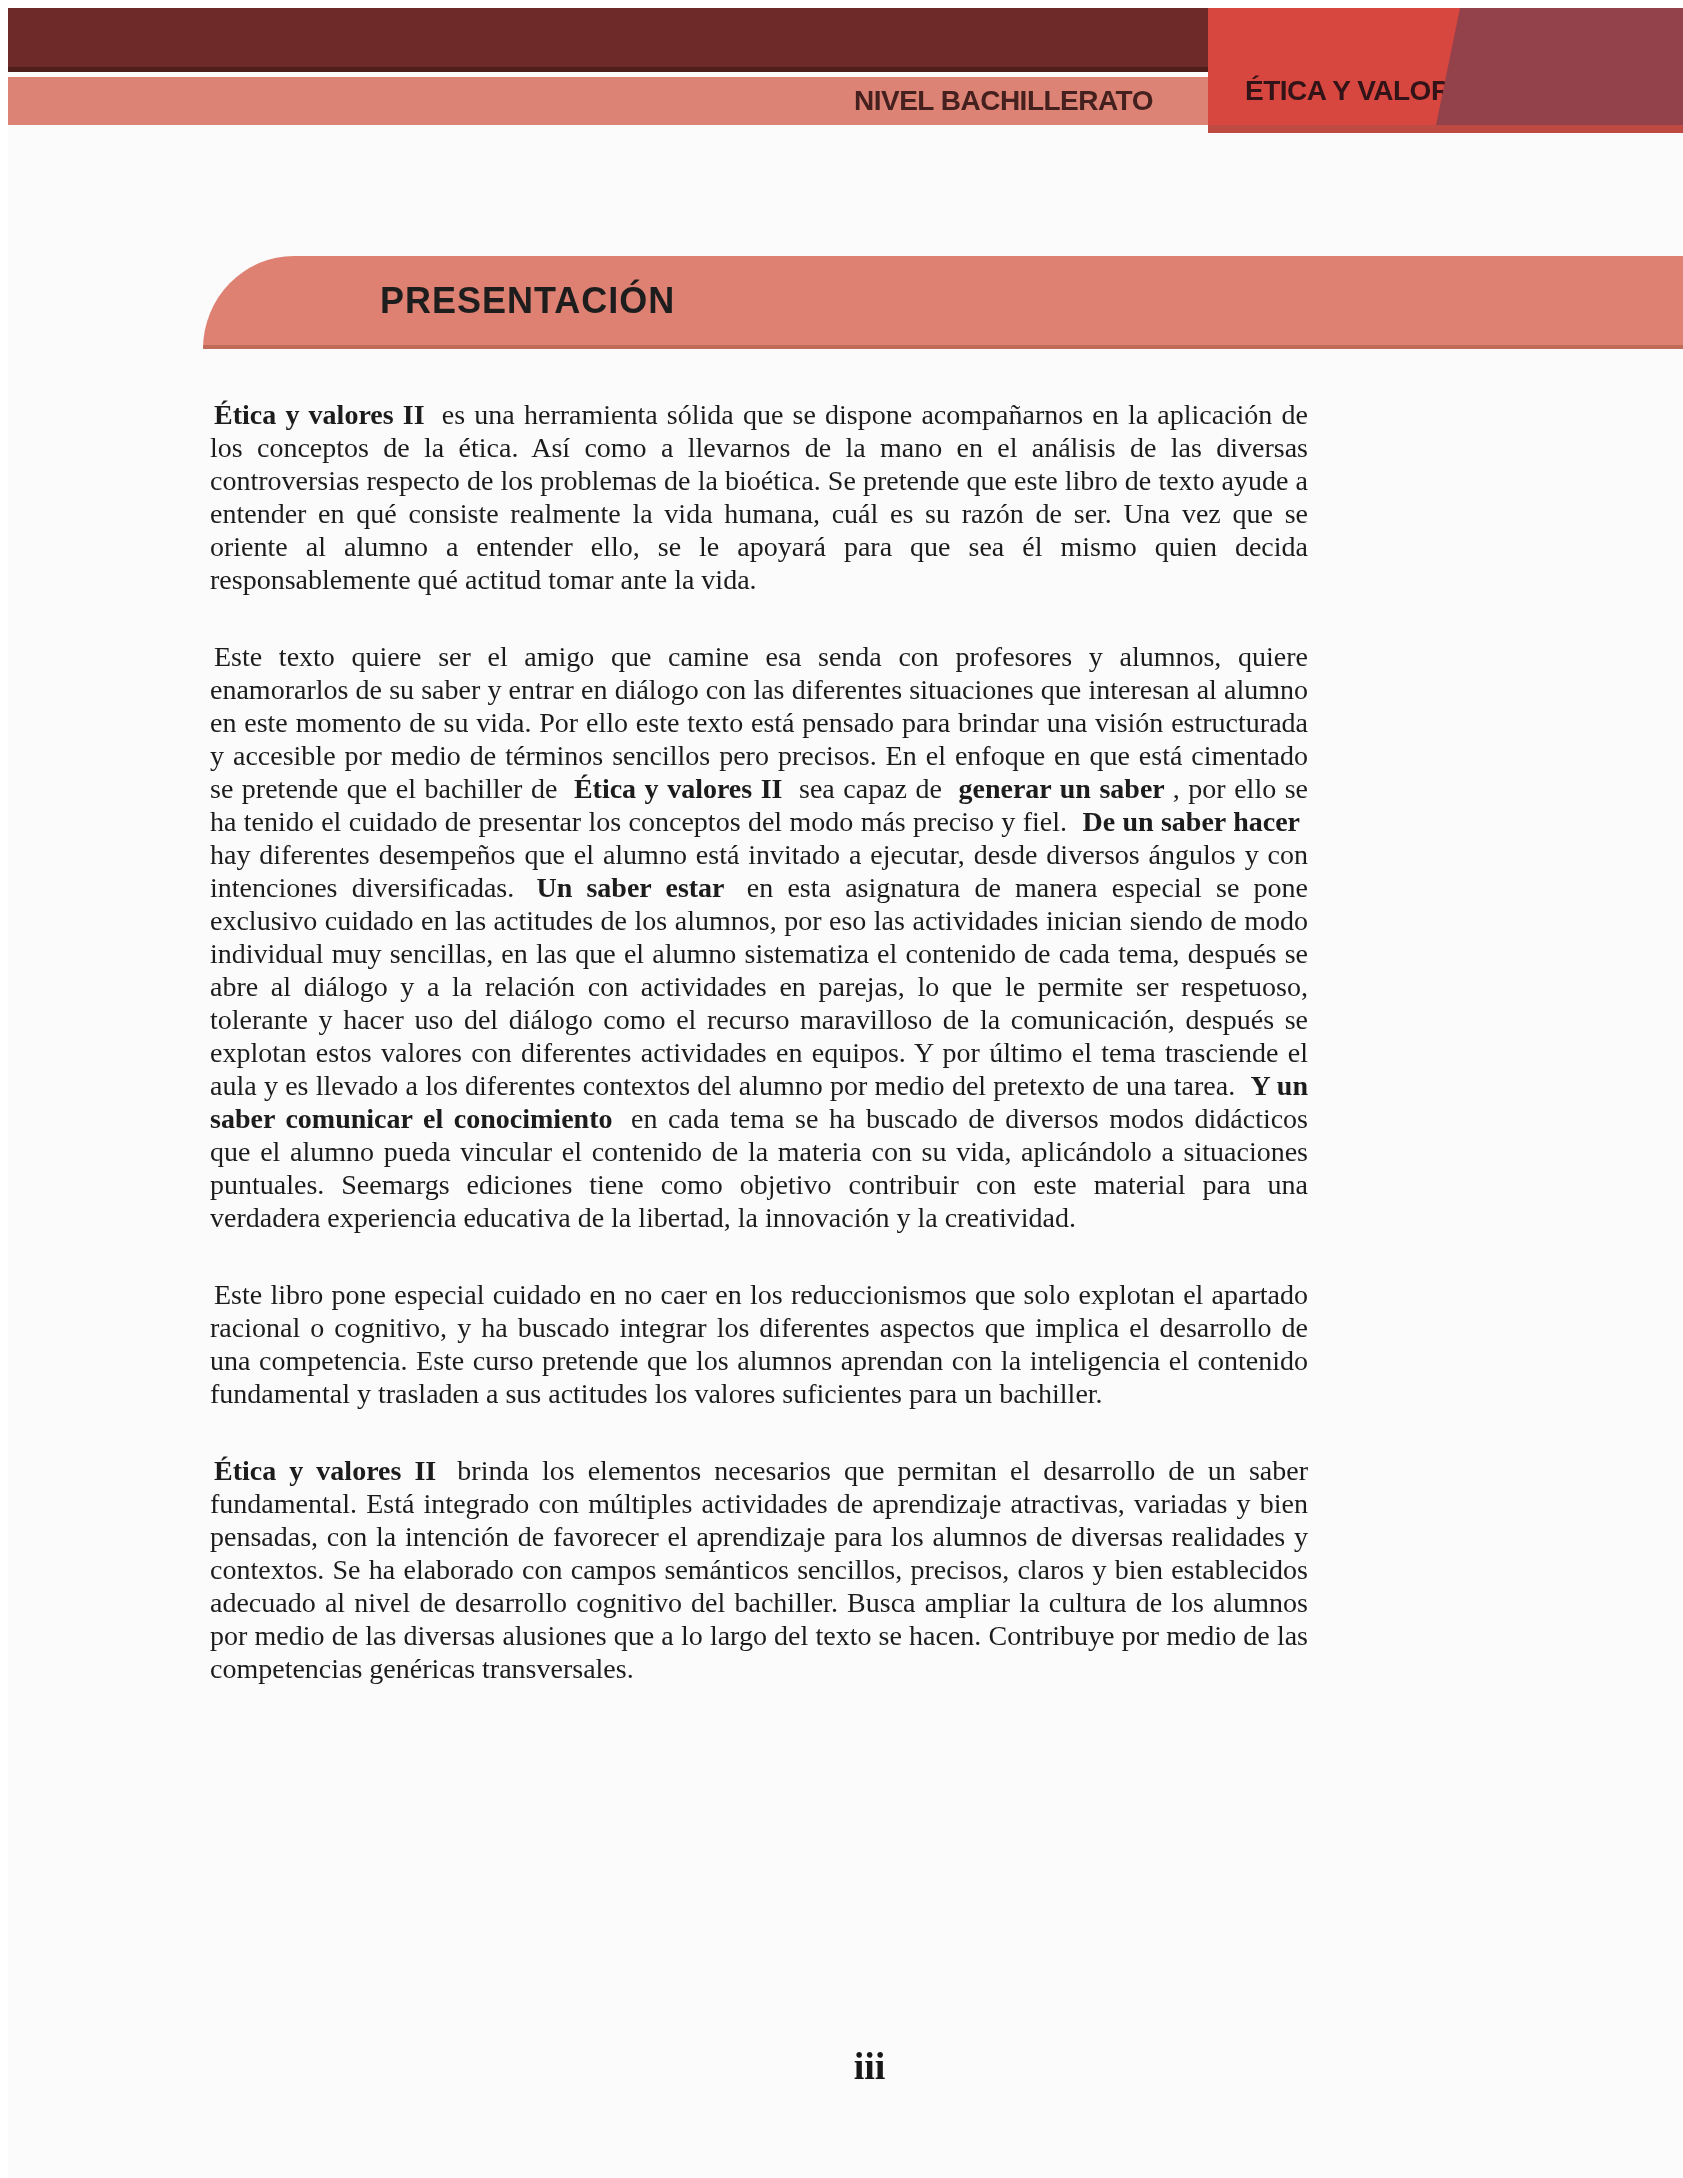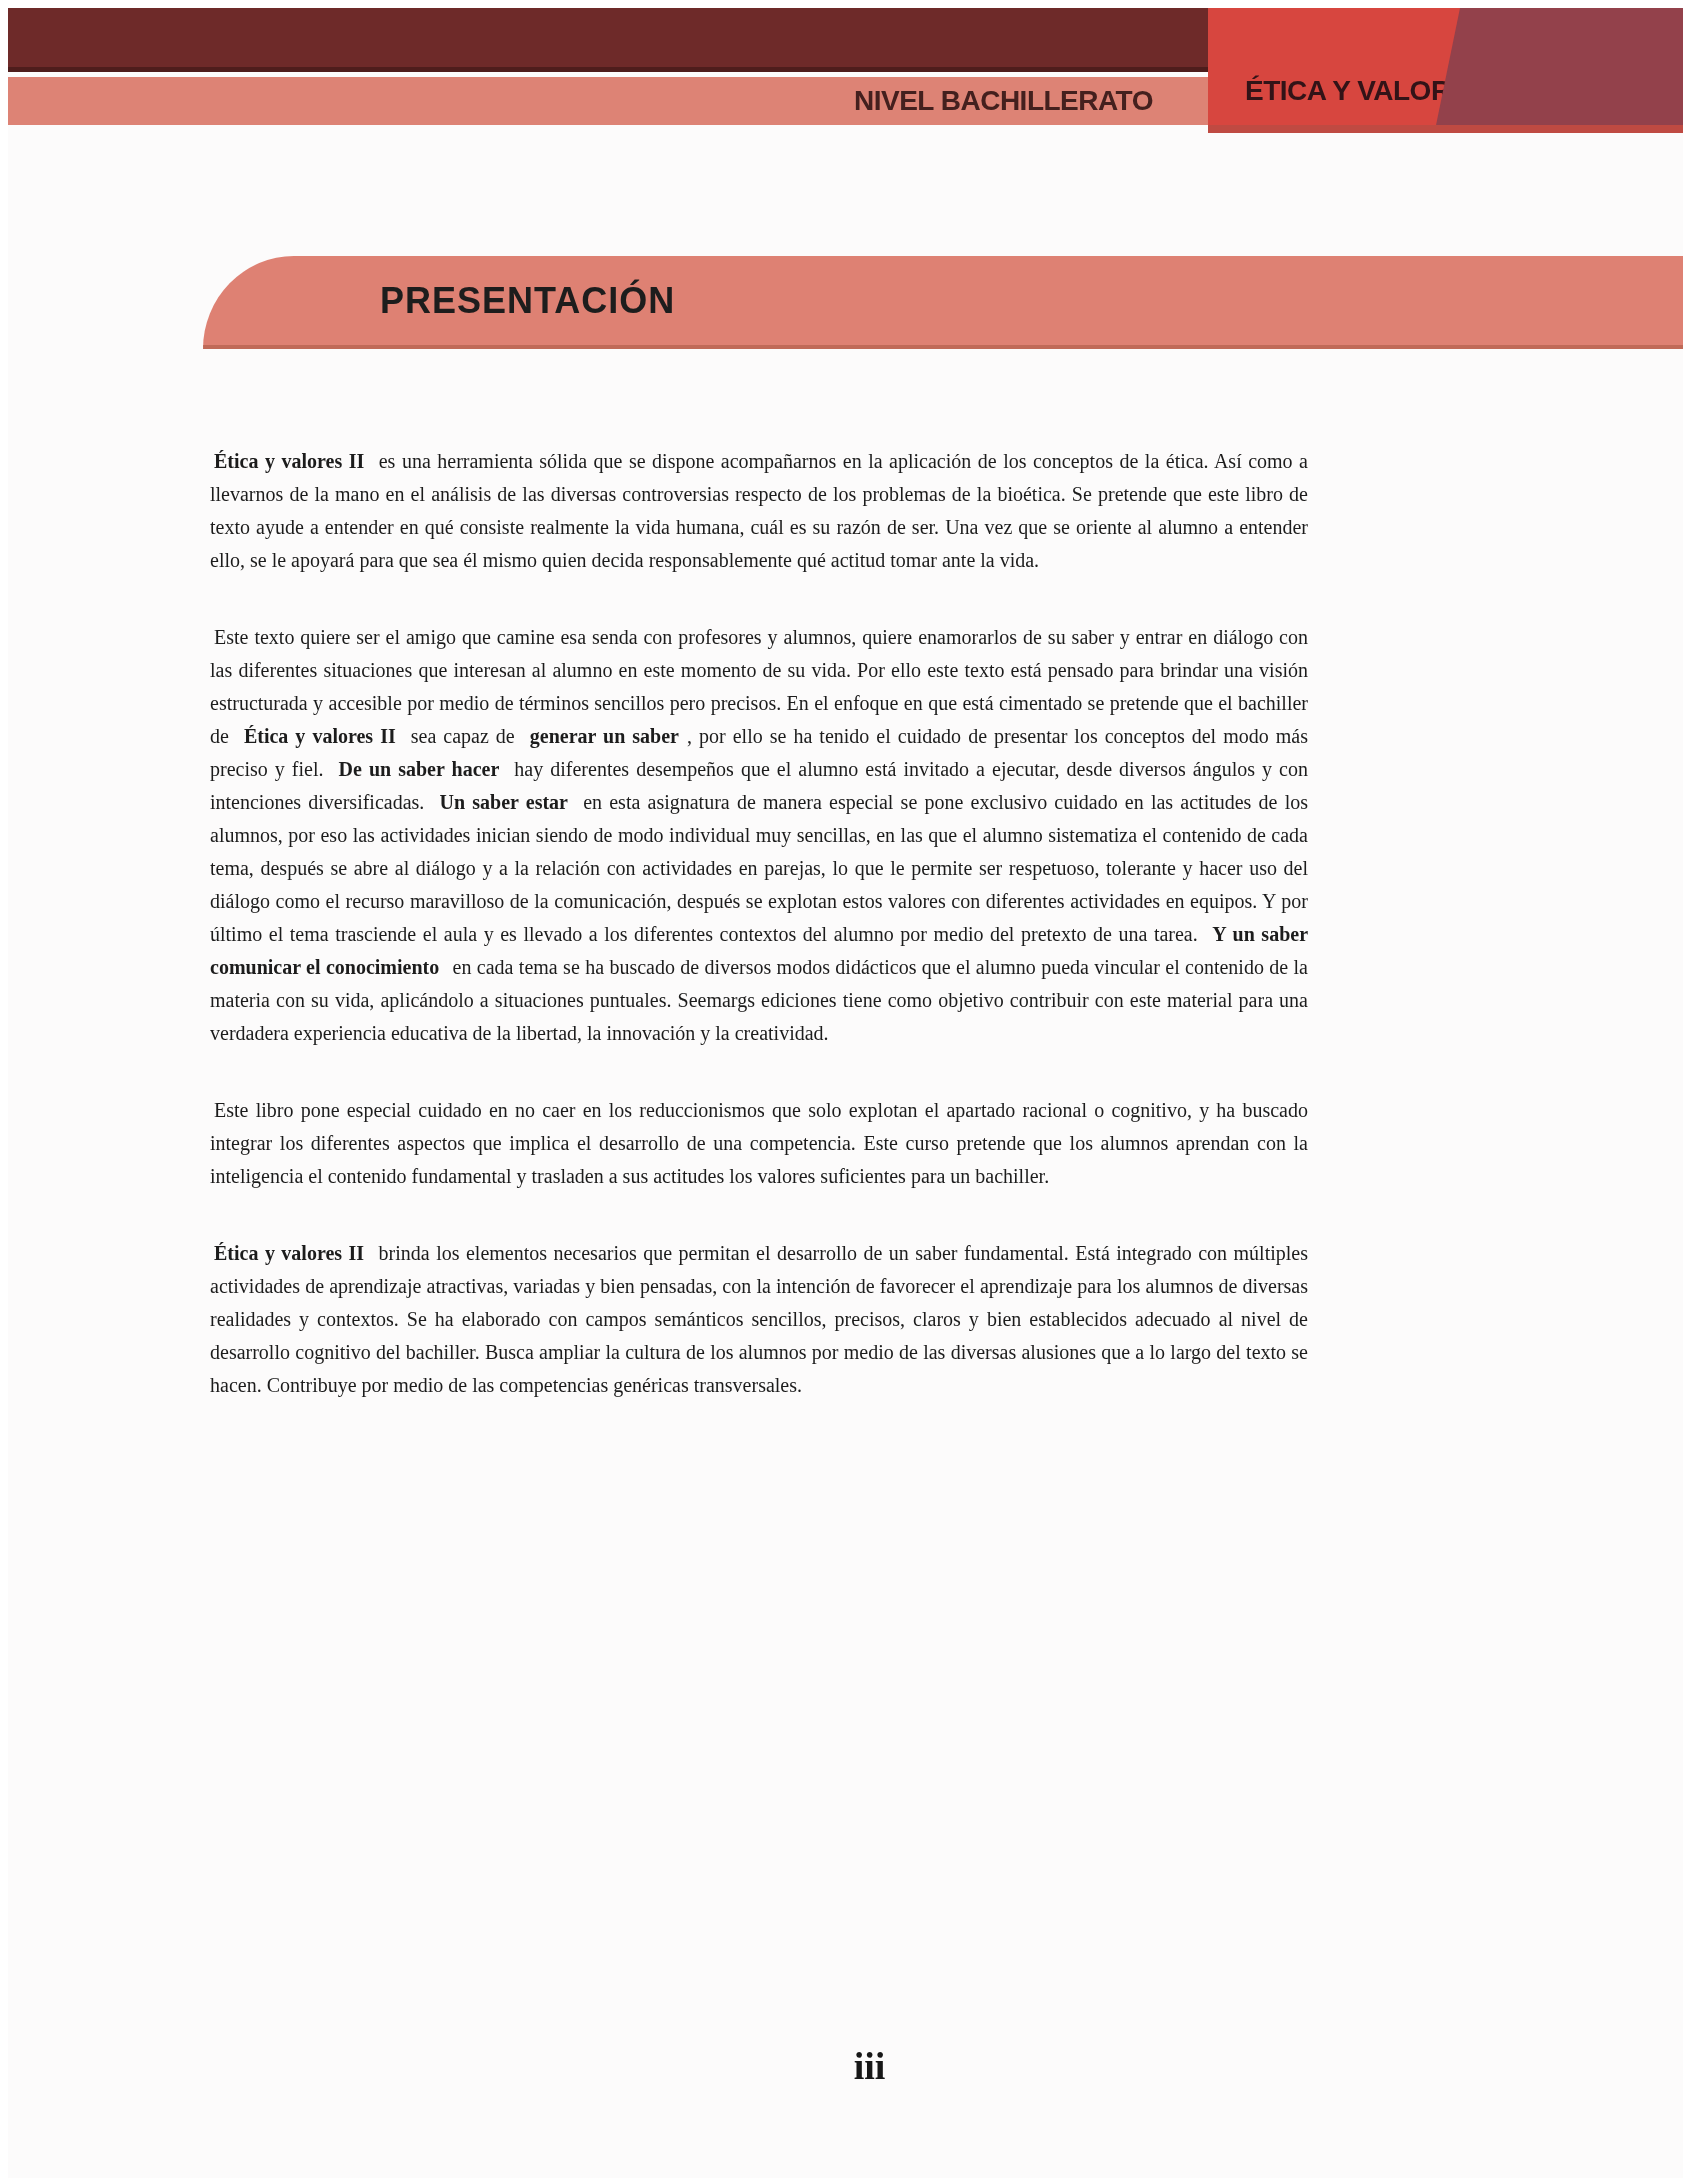--- a/index.html
+++ b/index.html
@@ -74,23 +74,23 @@
     font-family: "Liberation Sans", "DejaVu Sans", sans-serif;
     font-weight: 700; font-size: 36px; letter-spacing: 1px;
     color: var(--title-text, #1d1d1d);
   }
 
   
   .body-text {
     position: absolute; top: 382px; left: 194px;
     width: 1114px;
     color: var(--body-text, #1c1c1c);
-    font-size: 20px; line-height: 33px;
+    font-size: 28px; line-height: 33px;
     text-align: justify;
-    -webkit-hyphens: auto; hyphens: auto; margin-top: 47px;
+    -webkit-hyphens: auto; hyphens: auto;
   }
   .body-text p { margin-bottom: 36px; }
   .body-text b { font-weight: 700; }
 
   
   .page-footer {
     position: absolute; top: 2032px; left: 40px; right: 0;
     text-align: center;
   }
   .page-number {

